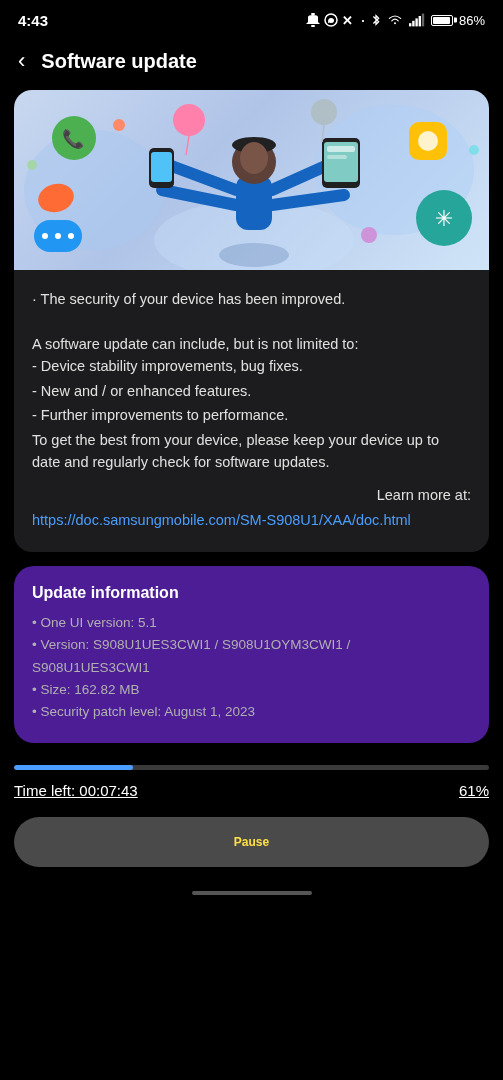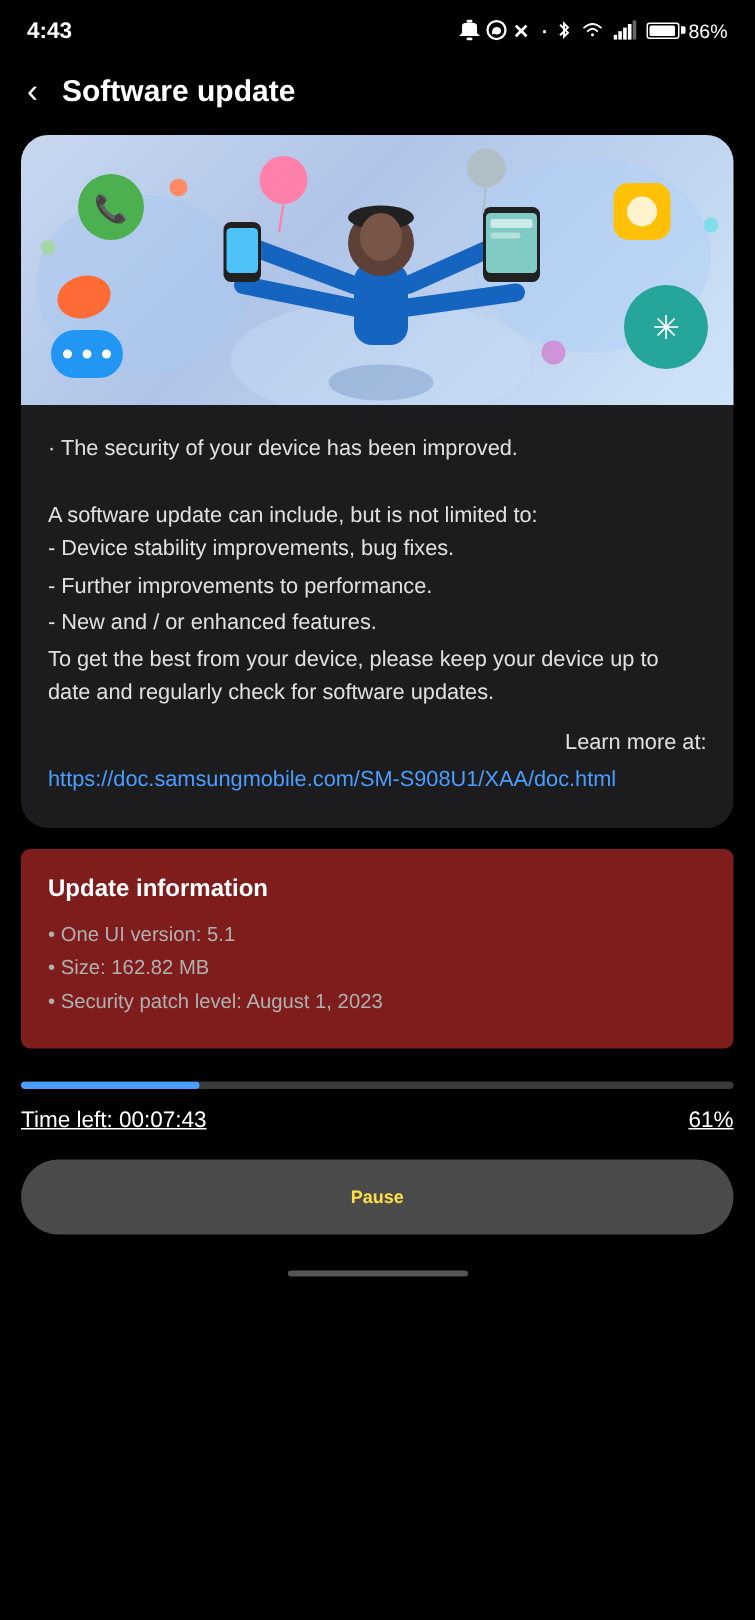--- a/index.html
+++ b/index.html
@@ -116,22 +116,22 @@
       color: #4a9eff;
       text-decoration: none;
       font-size: 14.5px;
       line-height: 1.5;
       display: block;
       margin-top: 4px;
     }
 
     
     .update-info-card {
-      background: #7f1d1d;
-      border-radius: 6px;
+      background: #4c1d95;
+      border-radius: 20px;
       padding: 18px 18px 20px 18px;
       margin-bottom: 22px;
     }
     .update-info-title {
       font-size: 16px;
       font-weight: 700;
       color: #fff;
       margin-bottom: 10px;
     }
     .update-info-text {
@@ -359,32 +359,33 @@
     </div>
   </div>
 
   <div class="description-card">
     <div class="description-text">
       <span>· The security of your device has been improved.</span>
       <br><br>
       <span>A software update can include, but is not limited to:</span>
       <br>
       <span class="bullet-item">- Device stability improvements, bug fixes.</span>
+      <span class="bullet-item">- New and / or enhanced features.</span>
       <span class="bullet-item">- Further improvements to performance.</span>
-      <span class="bullet-item">- New and / or enhanced features.</span>
       <span>To get the best from your device, please keep your device up to date and regularly check for software updates.</span>
       <span class="learn-more">Learn more at:</span>
       <a class="description-link">https://doc.samsungmobile.com/SM-S908U1/XAA/doc.html</a>
     </div>
   </div>
 
   <div class="update-info-card">
     <div class="update-info-title">Update information</div>
     <div class="update-info-text">
       <div>• One UI version: 5.1</div>
+      <div>• Version: S908U1UES3CWI1 / S908U1OYM3CWI1 / S908U1UES3CWI1</div>
       <div>• Size: 162.82 MB</div>
       <div>• Security patch level: August 1, 2023</div>
     </div>
   </div>
 
 </div>
 
 <div class="progress-section">
   <div class="progress-bar-track">
     <div class="progress-bar-fill" style="width: 25%;"></div>

